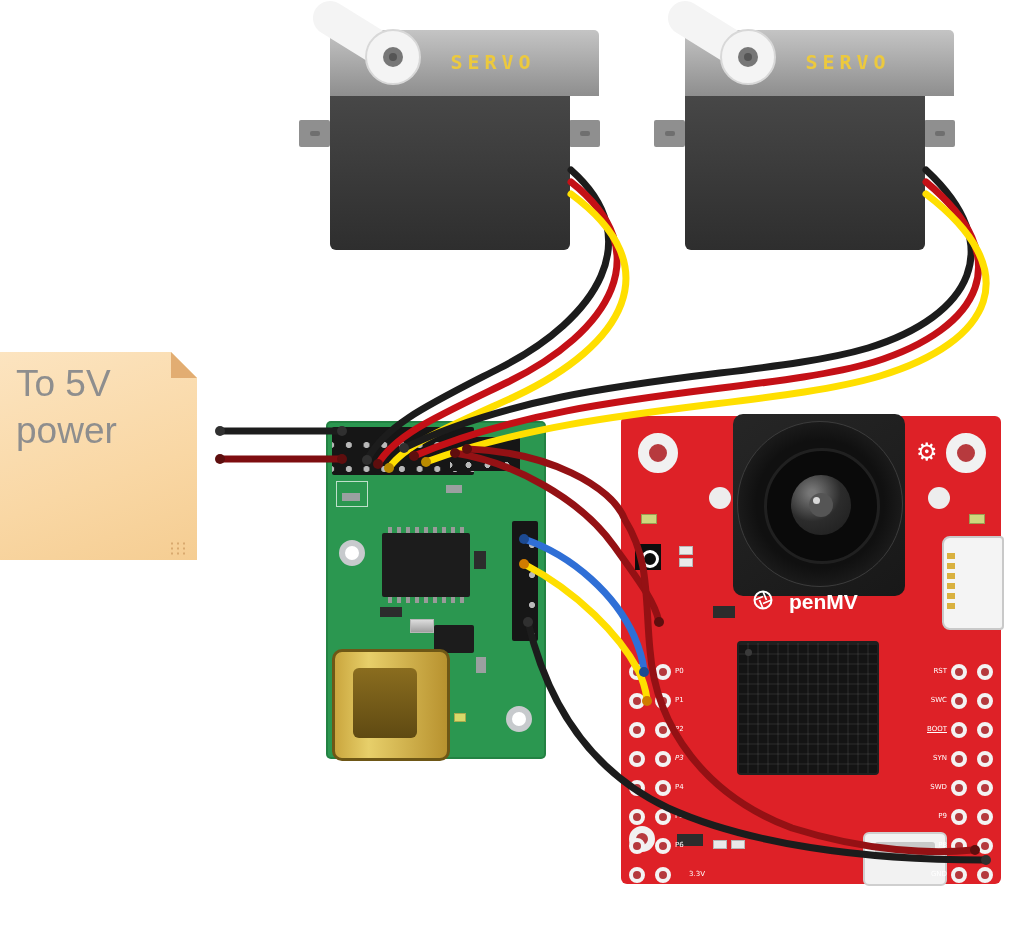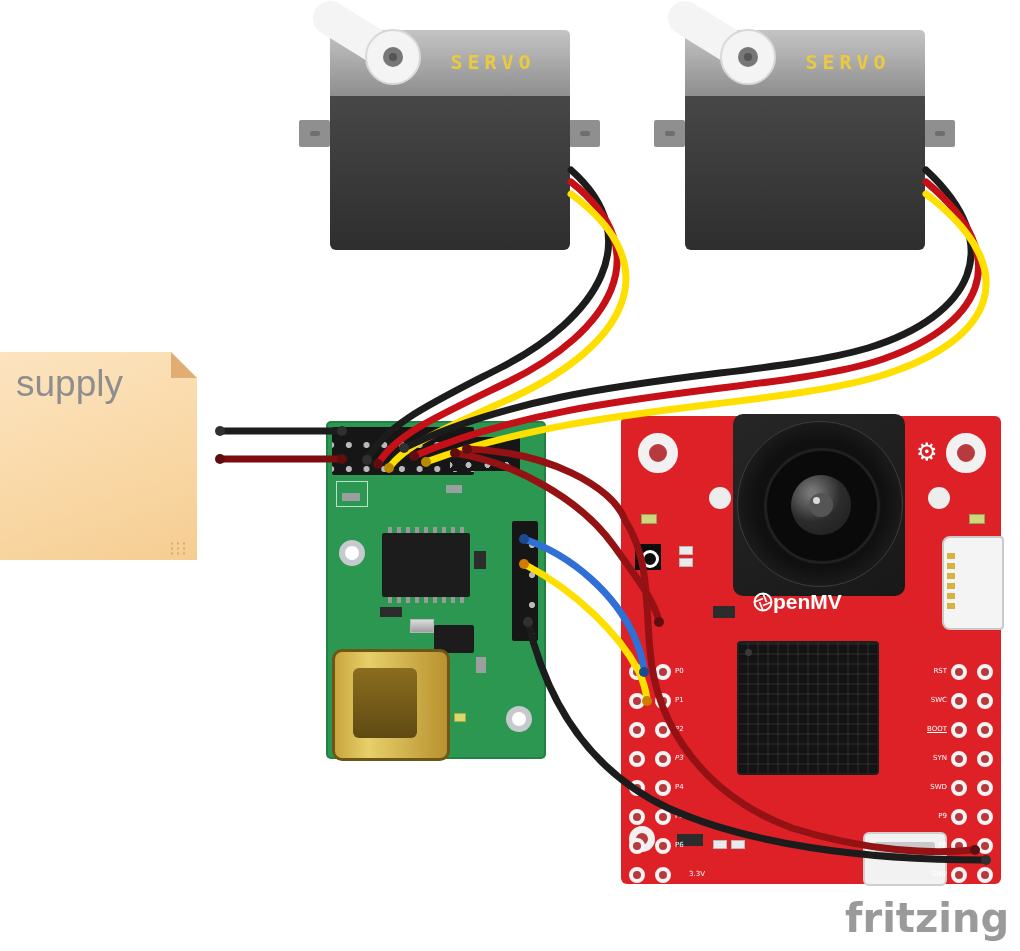--- a/index.html
+++ b/index.html
@@ -4,21 +4,21 @@
 <style>
   html,body{margin:0;padding:0;background:#fff;}
   .canvas{position:relative;width:1020px;height:951px;background:#fff;overflow:hidden;
           font-family:"Liberation Sans",sans-serif;}
   .abs{position:absolute;}
   
   .servo-tab{position:absolute;width:31px;height:27px;background:#8f8f8f;border-radius:2px;}
   .servo-tab:after{content:"";position:absolute;left:50%;top:50%;width:10px;height:5px;
           margin:-2.5px 0 0 -5px;background:#6f6f6f;border-radius:2px;}
   .servo-upper{position:absolute;width:240px;height:66px;border-radius:5px 5px 0 0;
-          background:linear-gradient(180deg,#c4c4c4,#8e8e8e);}
+          background:linear-gradient(180deg,#c4c4c4,#8e8e8e);padding-left:29px;}
   .servo-lower{position:absolute;width:240px;height:154px;border-radius:0 0 6px 6px;
           background:linear-gradient(180deg,#474747 0%,#383838 60%,#2e2e2e 100%);}
   .servo-label{position:absolute;left:96px;top:20px;width:134px;text-align:center;
           font:bold 20px "DejaVu Sans Mono",monospace;letter-spacing:5px;color:#ecc93e;}
   
   .note{position:absolute;left:0;top:352px;width:197px;height:208px;
           background:linear-gradient(160deg,#fce4c0 0%,#f9d7a4 60%,#f5cd92 100%);
           clip-path:polygon(0 0,calc(100% - 26px) 0,100% 26px,100% 100%,0 100%);}
   .note-fold{position:absolute;top:0;right:0;width:26px;height:26px;background:#e2ad72;
           clip-path:polygon(0 0,100% 100%,0 100%);}
@@ -46,21 +46,22 @@
           font-size:40px;font-weight:600;color:#9a9a9a;letter-spacing:0;}
   svg{display:block;}
 </style>
 </head>
 <body>
 
 <div class="canvas">
 
   <div class="note">
     <div class="note-text">
-      <span>supply</span>
+      <span>To 5V</span>
+      <span>power</span>
     </div>
     <div class="note-dots"></div>
   </div>
   <div class="note-fold" style="left:171px;top:352px;"></div>
 
   <div>
     <div class="servo-tab" style="left:299px;top:120px;"></div>
     <div class="servo-tab" style="left:569px;top:120px;"></div>
     <div class="servo-upper" style="left:330px;top:30px;">
       <div class="servo-label">SERVO</div>
@@ -131,21 +132,21 @@
     <div class="abs" style="left:307px;top:71px;width:22px;height:22px;border-radius:50%;background:#ededed;"></div>
     <div class="pass-w" style="left:20px;top:98px;width:14px;height:8px;background:#cfd77e;border-color:#9a9f52;"></div>
     <div class="pass-w" style="left:348px;top:98px;width:14px;height:8px;background:#cfd77e;border-color:#9a9f52;"></div>
     <div class="abs" style="left:14px;top:128px;width:26px;height:26px;background:#0d0d0d;">
       <div class="abs" style="left:6px;top:6px;width:12px;height:12px;border:3px solid #fff;border-radius:50%;"></div>
     </div>
     <div class="pass-w" style="left:58px;top:130px;width:12px;height:7px;"></div>
     <div class="pass-w" style="left:58px;top:142px;width:12px;height:7px;"></div>
     <div class="pass-k" style="left:92px;top:190px;width:22px;height:12px;"></div>
 
-    <div class="abs" style="left:132px;top:174px;display:flex;align-items:center;gap:0;color:#fff;font-weight:bold;font-size:21px;">
+    <div class="abs" style="left:132px;top:174px;display:flex;gap:16px;color:#fff;font-weight:bold;font-size:21px;">
       <svg width="20" height="20" viewBox="0 0 20 20">
         <circle cx="10" cy="10" r="8.5" stroke="#fff" stroke-width="2" fill="none"></circle>
         <path d="M10 1.5 L13.5 10 M18.5 10 L10 13.5 M10 18.5 L6.5 10 M1.5 10 L10 6.5" stroke="#fff" stroke-width="1.8" fill="none"></path>
       </svg>
       <span>penMV</span>
     </div>
 
     <div class="abs" style="left:116px;top:225px;width:142px;height:134px;background:#141414;border-radius:4px;box-shadow:inset 0 0 0 2px #1f1f1f;background-image:repeating-linear-gradient(0deg,rgba(255,255,255,.05) 0 2px,transparent 2px 10px),repeating-linear-gradient(90deg,rgba(255,255,255,.05) 0 2px,transparent 2px 10px);">
       <div class="abs" style="left:8px;top:8px;width:7px;height:7px;border-radius:50%;background:#3a3a3a;"></div>
     </div>
@@ -247,15 +248,14 @@
         <circle cx="975" cy="850" r="5" fill="#5e0e0e"></circle>
       <circle cx="524" cy="539" r="5" fill="#1c4a92"></circle>
         <circle cx="644" cy="672" r="5" fill="#1c4a92"></circle>
       <circle cx="524" cy="564" r="5" fill="#d07c00"></circle>
         <circle cx="647" cy="701" r="5" fill="#d07c00"></circle>
       <circle cx="528" cy="622" r="5" fill="#303030"></circle>
         <circle cx="986" cy="860" r="5" fill="#303030"></circle>
     </g>
   </svg>
 
-  <div class="watermark">fritzing</div>
 
 </div>
 
 </body></html>

